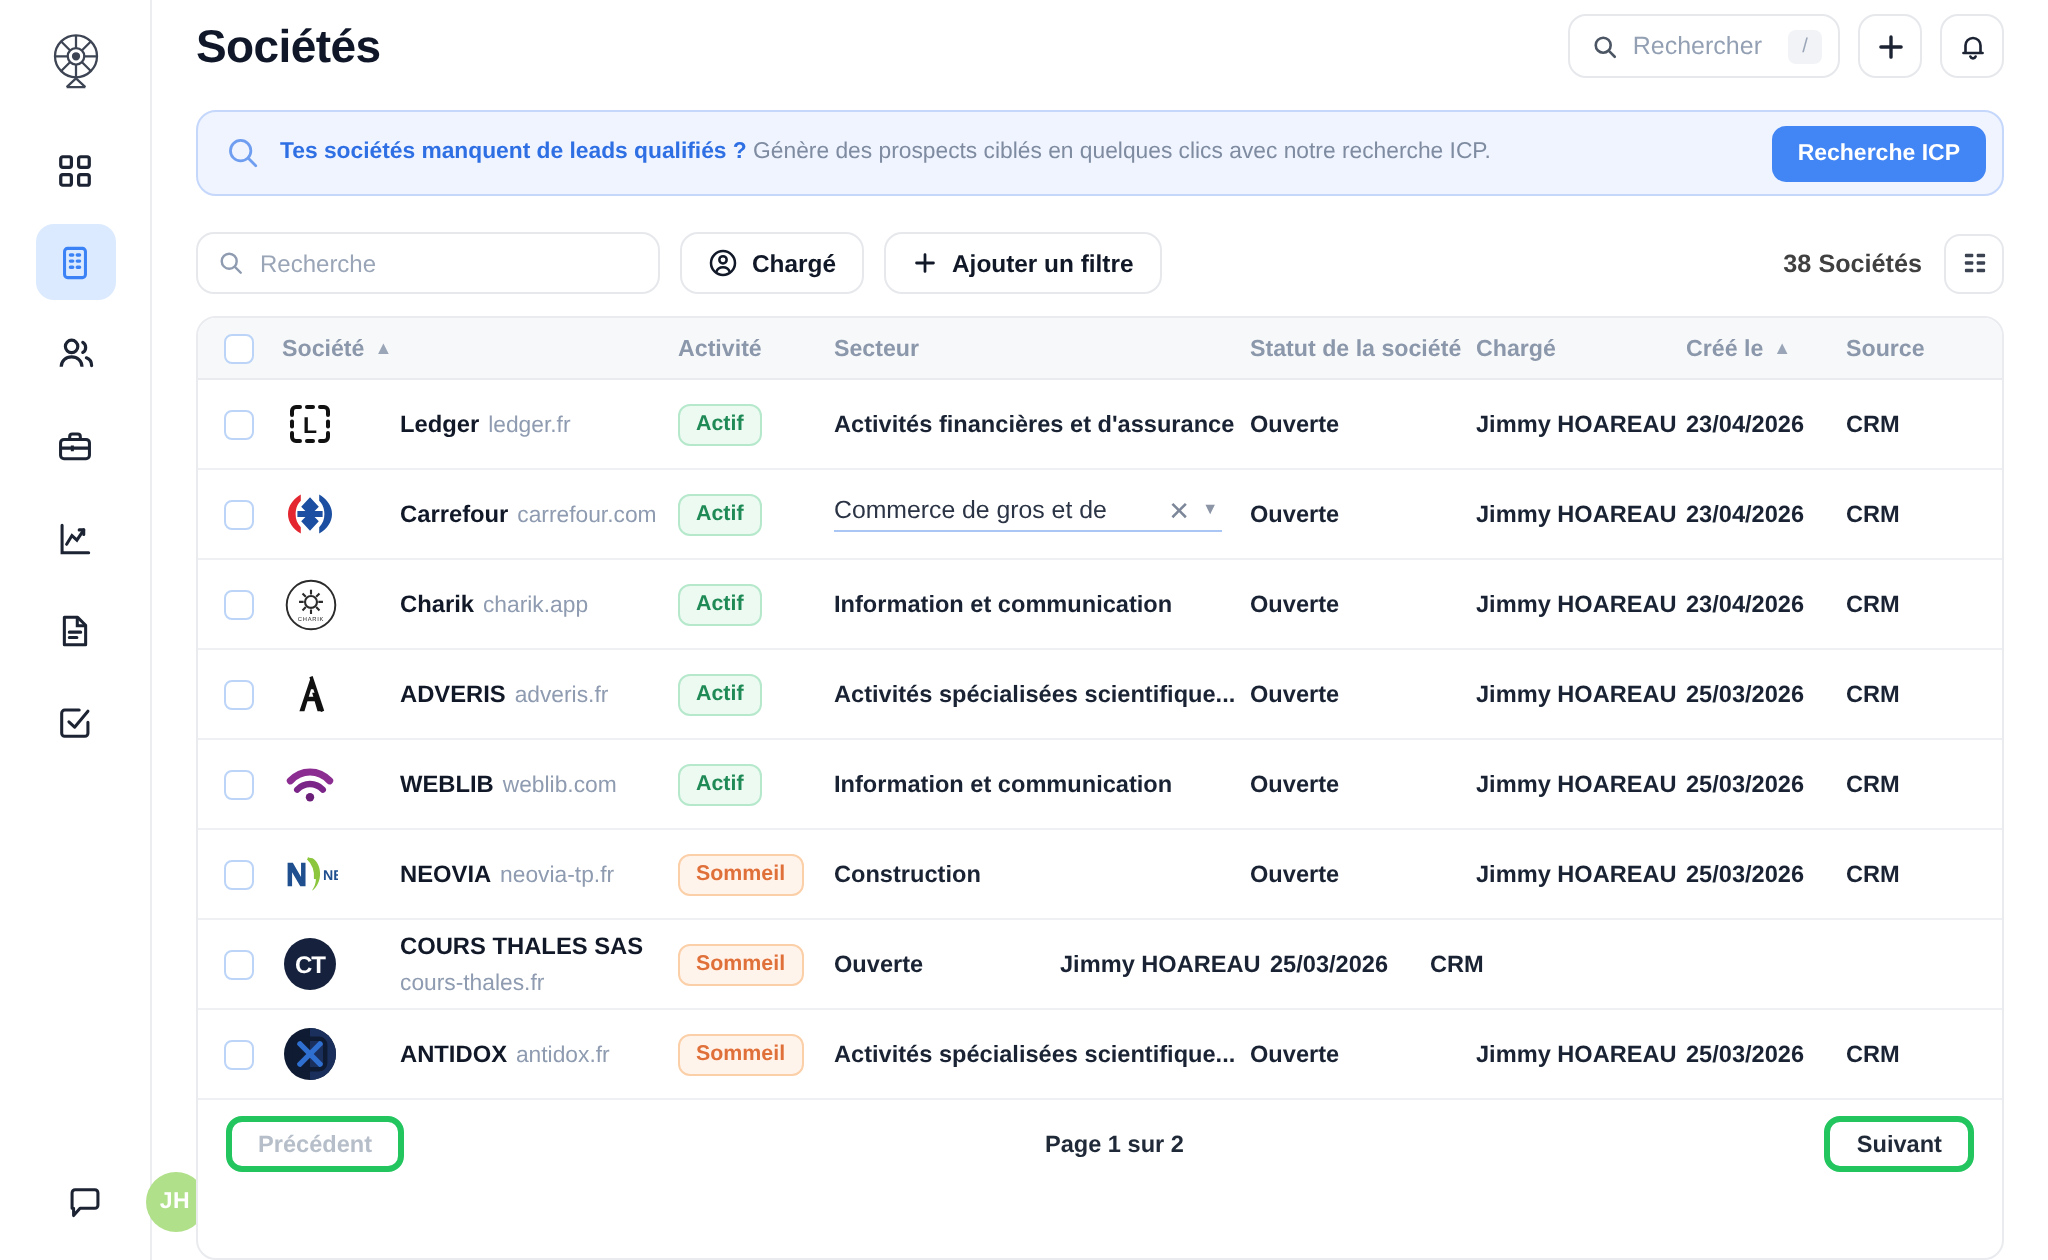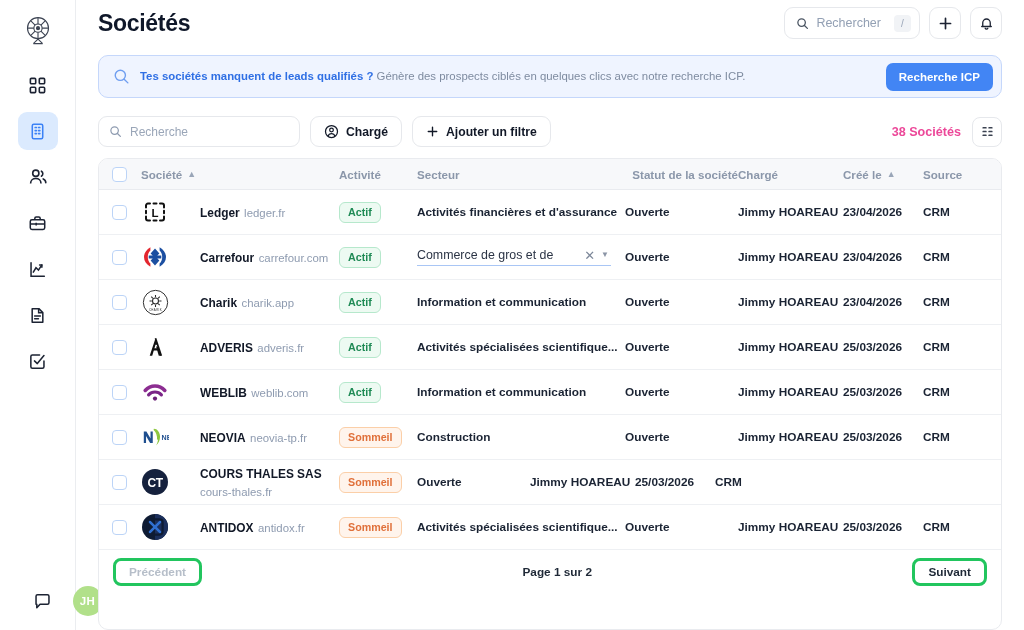--- a/index.html
+++ b/index.html
@@ -84,34 +84,34 @@
   .banner-cta {
     margin-left: auto; height: 28px; padding: 0 13px; border-radius: 7px;
     background: #4285f4; color: #fff; font-size: 11.5px; font-weight: bold;
     display: flex; align-items: center; cursor: pointer; border: none;
     font-family: inherit; white-space: nowrap;
   }
 
   
   .toolbar { padding: 18px 22px 0 22px; display: flex; align-items: center; gap: 10px; }
   .tb-search {
-    width: 202px; height: 31px;
+    width: 232px; height: 31px;
     border: 1px solid #e6e8ec; border-radius: 9px; background: #fff;
     display: flex; align-items: center; gap: 8px; padding: 0 10px; cursor: text;
   }
   .tb-search .ph { font-size: 12px; color: #9aa6b8; }
   .tb-btn {
     height: 31px; padding: 0 13px;
     border: 1px solid #e6e8ec; border-radius: 9px; background: #fff;
     display: flex; align-items: center; gap: 7px;
     font-size: 12.2px; font-weight: bold; color: #111827; cursor: pointer;
     font-family: inherit; white-space: nowrap;
   }
   .toolbar-right { margin-left: auto; display: flex; align-items: center; gap: 11px; }
-  .count { font-size: 12.6px; color: #ec4899; white-space: nowrap; }
+  .count { font-size: 12.6px; color: #404040; white-space: nowrap; }
   .count b { font-weight: bold; }
   .count span.lbl { font-weight: bold; }
   .view-toggle {
     width: 30px; height: 30px; border: 1px solid #e6e8ec; border-radius: 8px;
     background: #fff; display: flex; align-items: center; justify-content: center; cursor: pointer;
   }
 
   
   .table-card {
     margin: 11px 22px 0 22px;
@@ -129,21 +129,21 @@
   .trow {
     height: 45px; flex: 0 0 45px;
     border-bottom: 1px solid #eef0f3;
     display: flex; align-items: center;
     background: #fff;
   }
   .c-check { width: 40px; flex: 0 0 40px; display: flex; align-items: center; justify-content: center; }
   .c-soc   { width: 200px; flex: 0 0 200px; display: flex; align-items: center; gap: 9px; padding-left: 2px; }
   .c-act   { width: 78px; flex: 0 0 78px; }
   .c-sec   { width: 208px; flex: 0 0 208px; padding-right: 6px; }
-  .c-stat  { width: 113px; flex: 0 0 113px; justify-content: flex-end; }
+  .c-stat  { width: 113px; flex: 0 0 113px; }
   .c-chg   { width: 105px; flex: 0 0 105px; }
   .c-date  { width: 80px; flex: 0 0 80px; }
   .c-src   { width: 56px; flex: 0 0 56px; }
 
   .th { font-size: 11.6px; font-weight: bold; color: #8b97aa; display: flex; align-items: center; gap: 5px; }
   .th.sortable { cursor: pointer; }
   .caret-up { font-size: 9px; color: #9aa6b8; }
 
   .cbx {
     width: 15px; height: 15px; border: 1.4px solid #bcd4f7; border-radius: 4px;

